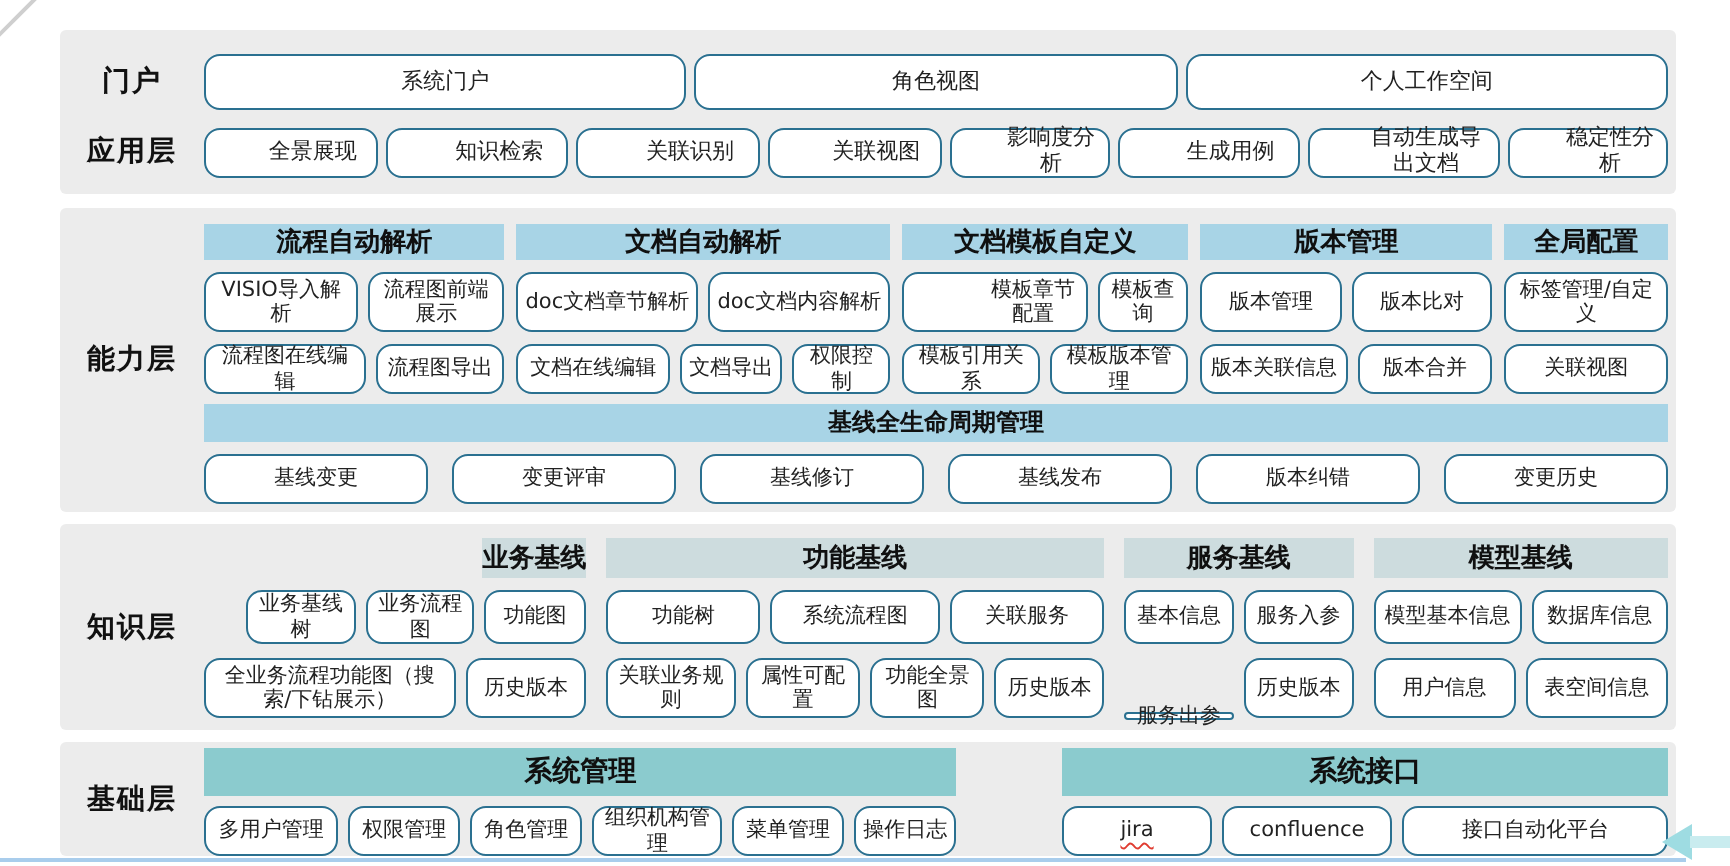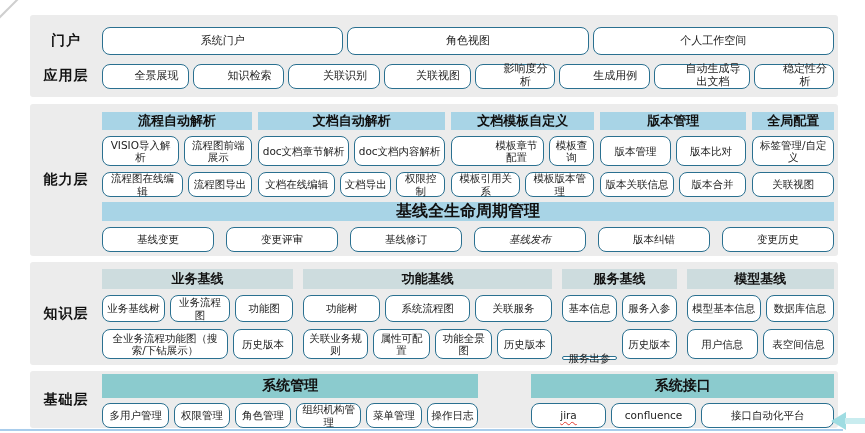--- a/index.html
+++ b/index.html
@@ -43,21 +43,21 @@
   }
 
   
   .capability .band-content{padding-top:8px;}
   .capability .groups-row{gap:6px;}
   .capability .ghdr{height:18px;font-size:13px;background:#a8d4e6;}
   .capability .brow{margin-top:6px;}
   .capability .row0{height:30px;}
   .capability .row1{height:25px;}
   .baseline-hdr{
-    margin-top:5px;height:19px;background:#a8d4e6;font-weight:bold;font-size:16px;
+    margin-top:5px;height:19px;background:#a8d4e6;font-weight:bold;font-size:12px;
     display:flex;align-items:center;justify-content:center;color:#101010;
   }
   .baseline-row{display:flex;gap:12px;margin-top:6px;height:25px;justify-content:center;}
 
   
   .knowledge .band-content{padding-top:7px;}
   .knowledge .groups-row{gap:10px;}
   .knowledge .ghdr{height:20px;font-size:13px;background:#cddcde;}
   .knowledge .brow{margin-top:6px;}
   .knowledge .row0{height:27px;}
@@ -247,38 +247,38 @@
     <div class="baseline-row">
         <div class="btn" style="flex-grow: 1;">
           <span>基线变更</span>
         </div>
         <div class="btn" style="flex-grow: 1;">
           <span>变更评审</span>
         </div>
         <div class="btn" style="flex-grow: 1;">
           <span>基线修订</span>
         </div>
-        <div class="btn" style="flex-grow: 1; font-style: italic;">
+        <div class="btn" style="flex-grow: 1;">
           <span>基线发布</span>
         </div>
         <div class="btn" style="flex-grow: 1;">
           <span>版本纠错</span>
         </div>
         <div class="btn" style="flex-grow: 1;">
           <span>变更历史</span>
         </div>
       </div>
   </div>
 </div>
 
 <div class="band knowledge" style="top:262px;height:103px;">
   <div class="band-label">知识层</div>
   <div class="band-content">
     <div class="groups-row">
-        <div class="group" style="flex-grow: 192;">
+        <div class="group" style="flex-grow: 192; align-items: flex-end;">
           <div class="ghdr">业务基线</div>
           <div class="brow row0">
             <div class="btn" style="flex-grow: 1.1;">
               <span>业务基线树</span>
             </div>
             <div class="btn" style="flex-grow: 1.05;">
               <span>业务流程图</span>
             </div>
             <div class="btn" style="flex-grow: 1;">
               <span>功能图</span>

